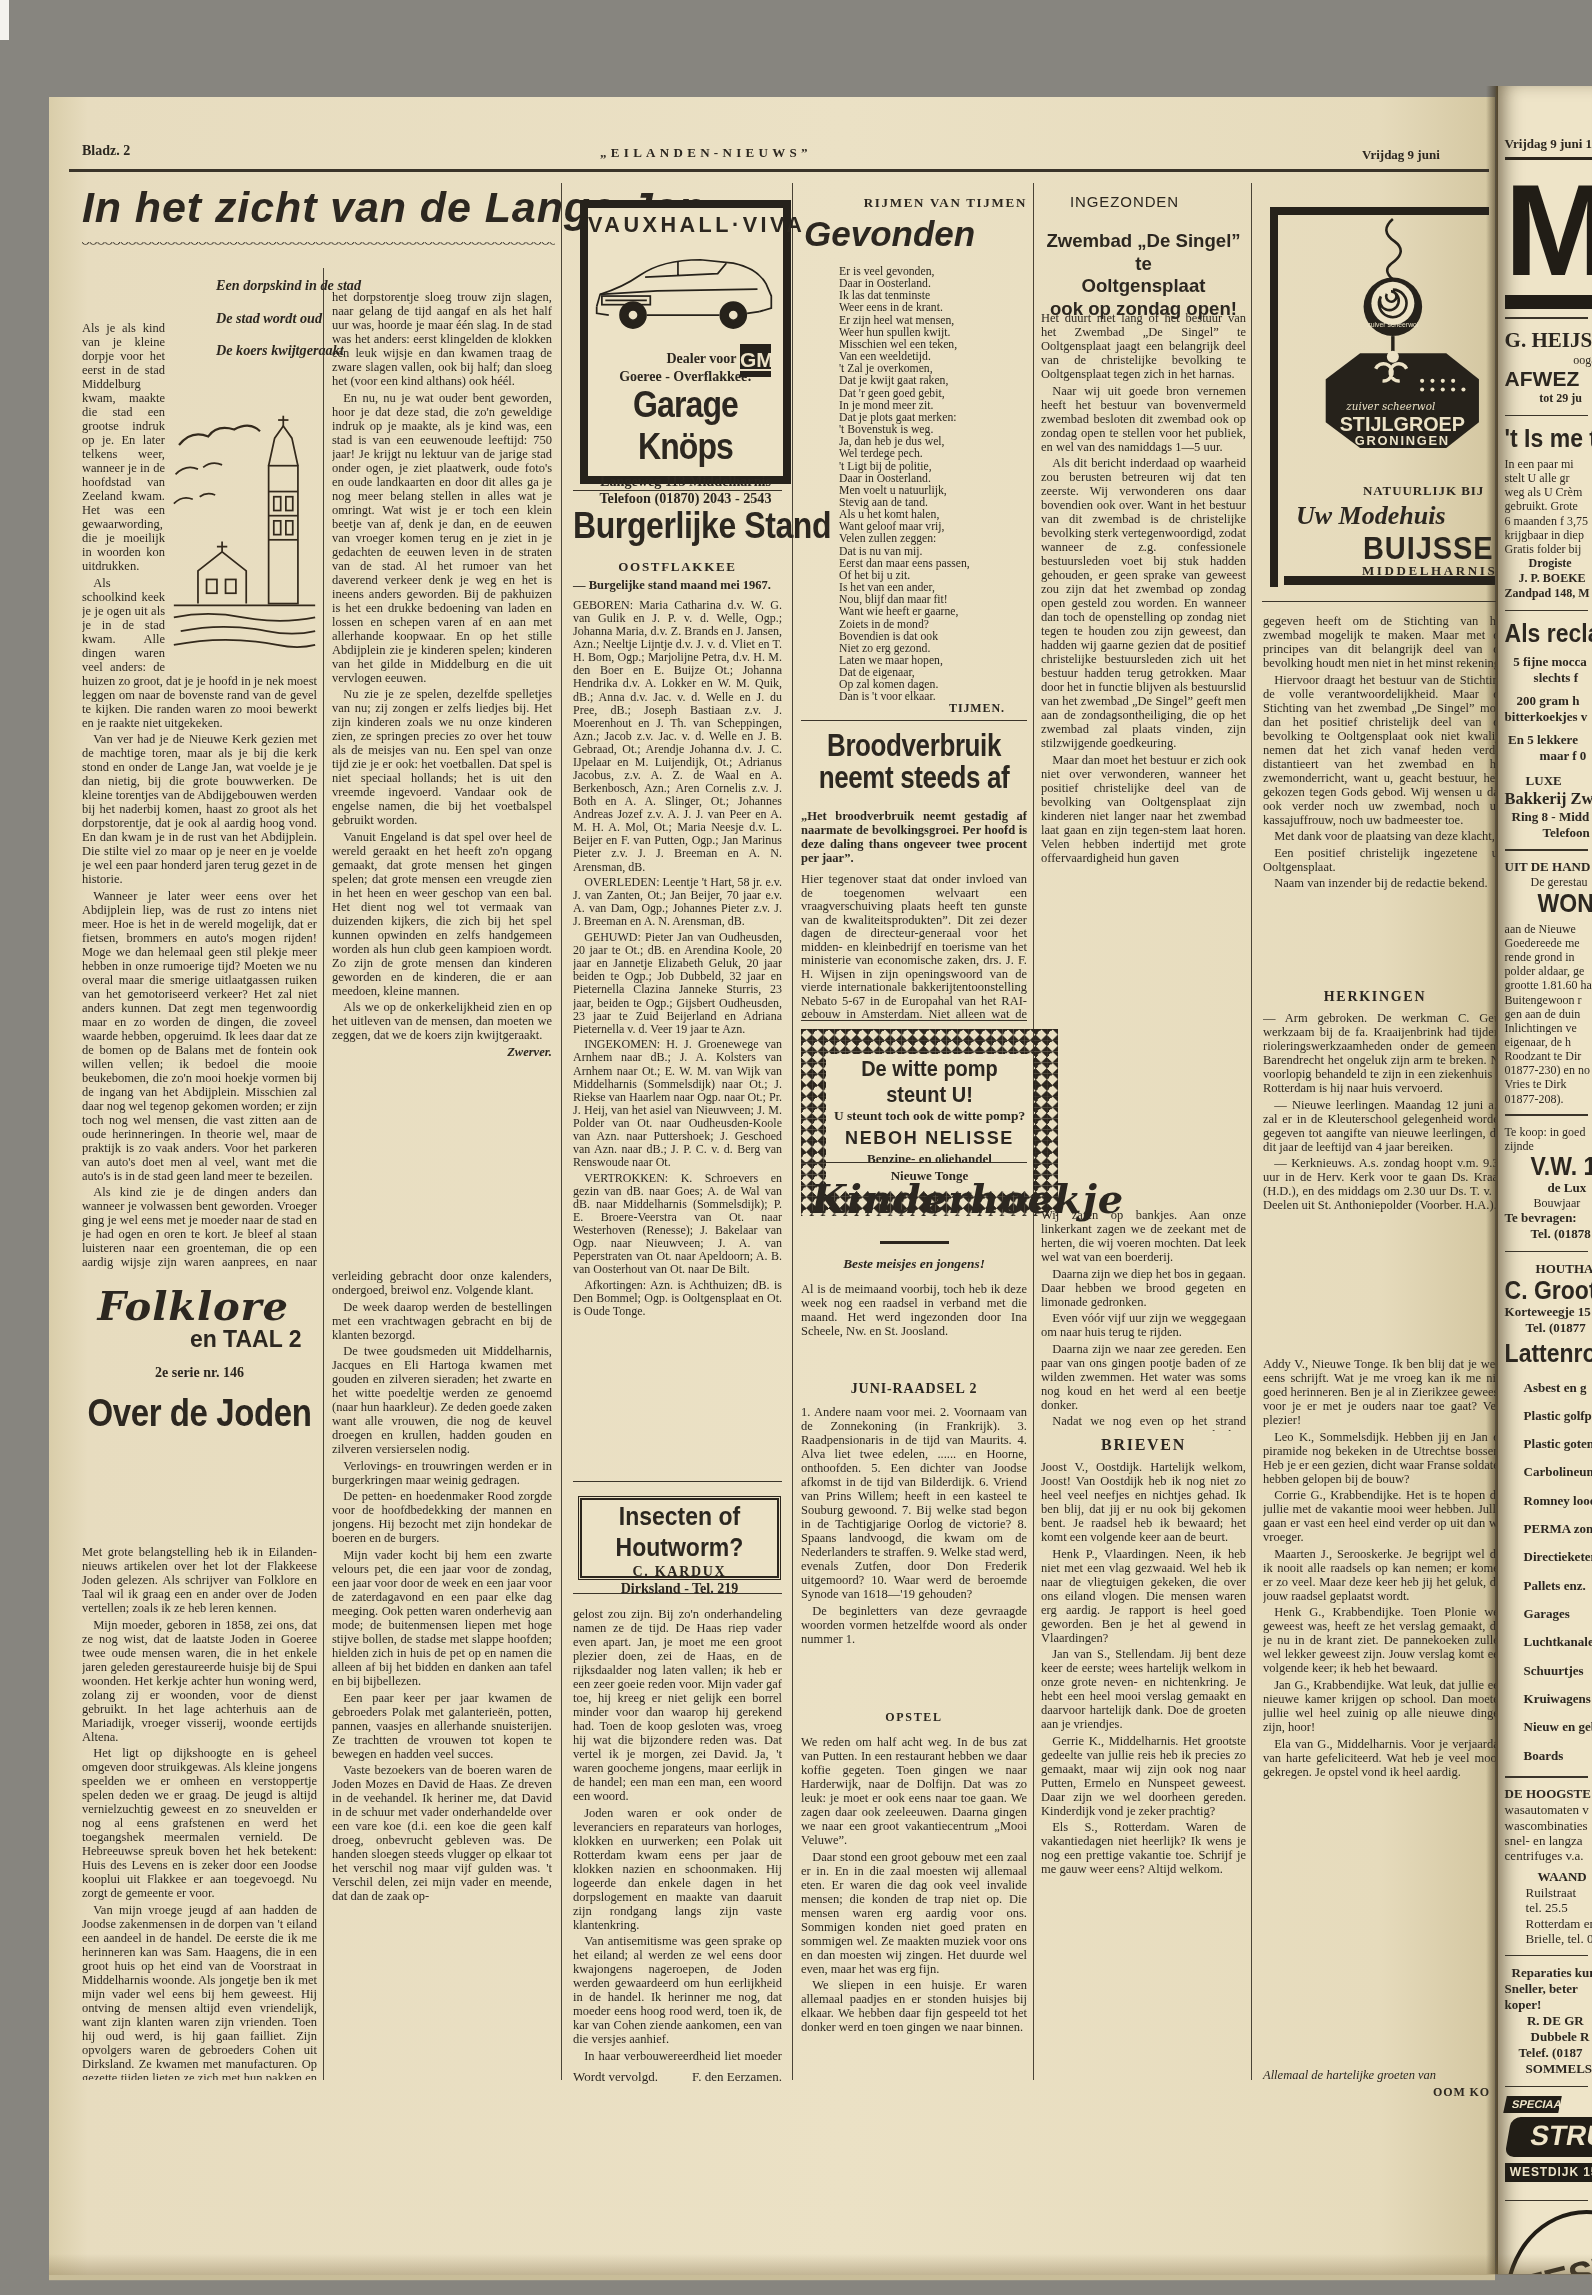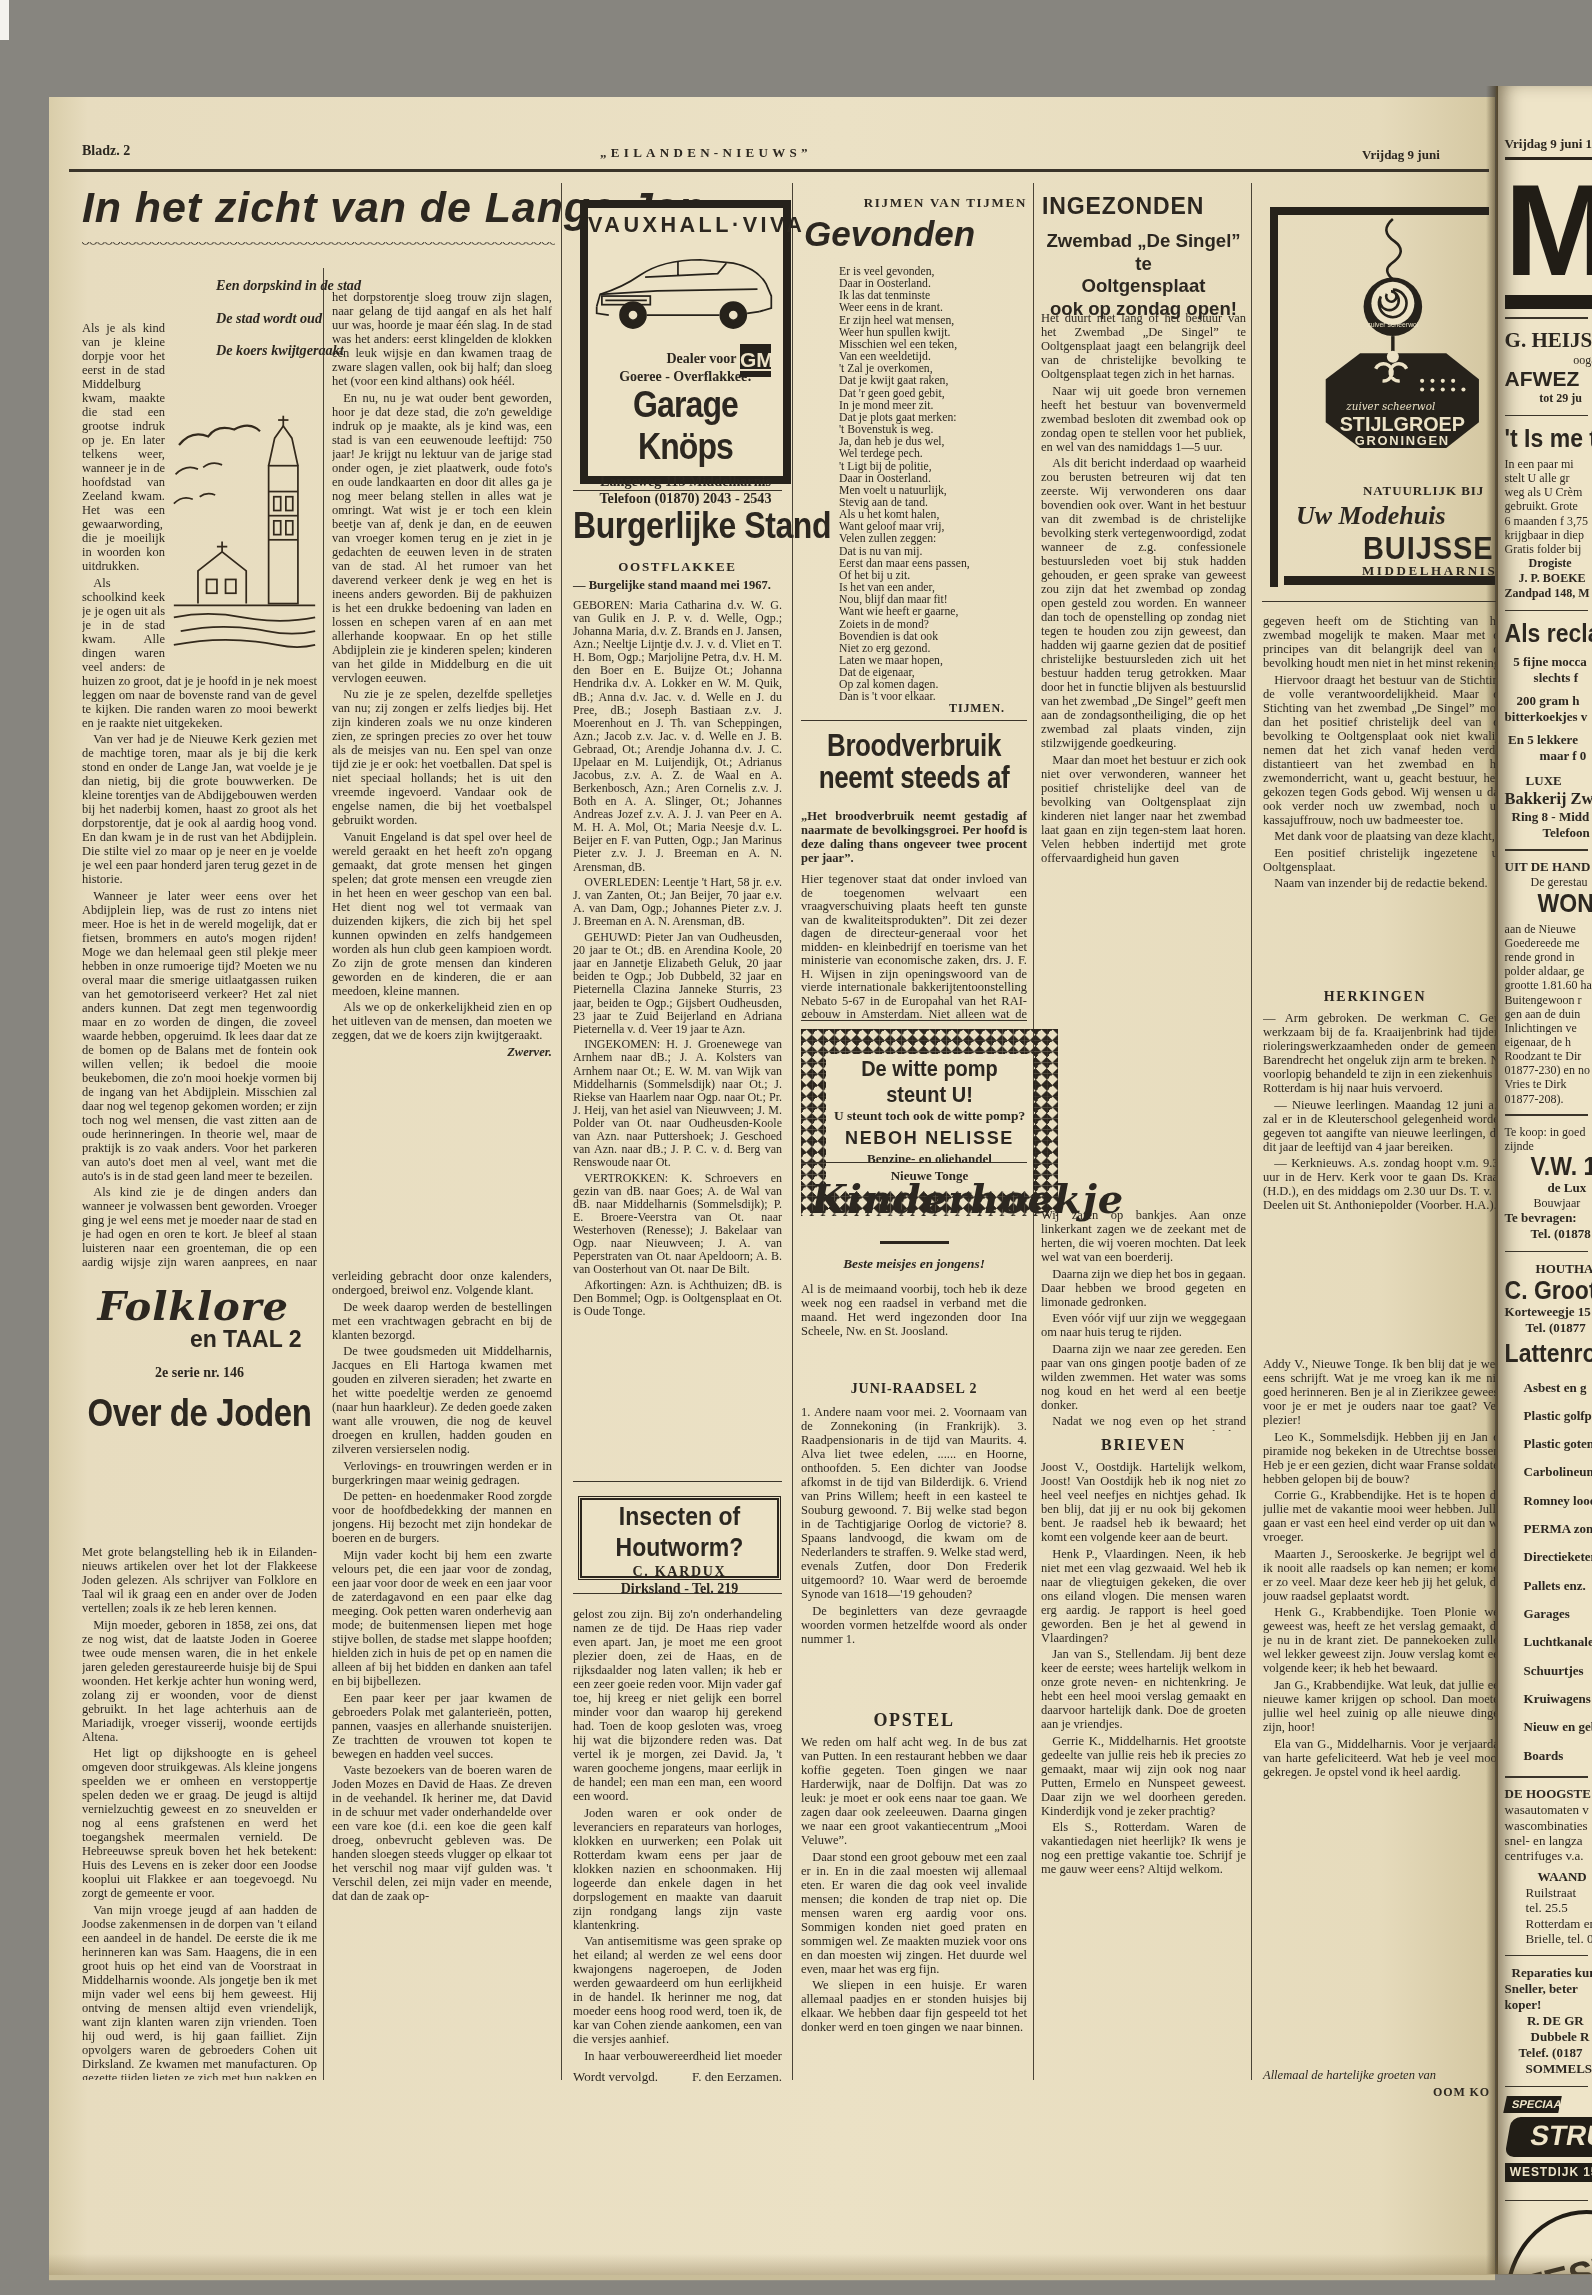--- a/index.html
+++ b/index.html
@@ -45,21 +45,21 @@
   .h-burg{font-size:32px;white-space:nowrap;}
   .h-brood{font-size:26px;line-height:1.02;text-align:center;}
   .h-joden{font-size:33px;white-space:nowrap;}
   .region{font-weight:bold;letter-spacing:1.7px;font-size:13px;text-align:center;}
   .lead-bold{font-weight:bold;}
   .center{text-align:center;}
   .right{text-align:right;}
 
   .script-h{font-style:italic;font-weight:bold;font-size:40px;letter-spacing:0.9px;
             font-family:"DejaVu Serif",serif;}
-  .h-ingez{font-family:"Liberation Sans",sans-serif;font-weight:700;font-size:23px;letter-spacing:0.9px;}
+  .h-ingez{font-family:"Liberation Sans",sans-serif;font-weight:400;font-size:15px;letter-spacing:0.9px;margin-left:28px;}
   .h-zwembad{font-weight:700;font-family:"Liberation Sans",sans-serif;font-size:18.6px;line-height:1.22;text-align:center;}
 
   
   .vx{border:8.6px solid #26221b;background:#ece2c6;}
   .vx-brand{font-family:"Liberation Sans",sans-serif;font-weight:700;font-size:21.6px;letter-spacing:3.5px;
             text-align:center;padding:3.5px 0 1.7px;}
   .vx-dealer{font-weight:bold;font-size:14px;text-align:center;line-height:1.25;}
   .vx-name{font-family:"Liberation Sans",sans-serif;font-weight:700;font-size:32px;text-align:center;
            letter-spacing:-0.9px;transform:scaleY(1.15);}
   .vx-line{font-weight:bold;font-size:14.2px;text-align:center;}
@@ -464,21 +464,21 @@
         <p class="">Al is de meimaand voorbij, toch heb ik deze week nog een raadsel in verband met die maand. Het werd ingezonden door Ina Scheele, Nw. en St. Joosland.</p>
       </div>
   </div>
   <div class="abs center" style="left:801px;top:1381px;width:226px;font-weight:bold;font-size:14px;letter-spacing:0.9px;">JUNI-RAADSEL 2</div>
   <div class="abs body" style="left:801px;top:1405px;width:226px;height:293px;">
     <div>
         <p class="">1. Andere naam voor mei. 2. Voornaam van de Zonnekoning (in Frankrijk). 3. Raadpensionaris in de tijd van Maurits. 4. Alva liet twee edelen, ...... en Hoorne, onthoofden. 5. Een dichter van Joodse afkomst in de tijd van Bilderdijk. 6. Vriend van Prins Willem; heeft in een kasteel te Souburg gewoond. 7. Bij welke stad begon in de Tachtigjarige Oorlog de victorie? 8. Spaans landvoogd, die kwam om de Nederlanders te straffen. 9. Welke stad werd, evenals Zutfen, door Don Frederik uitgemoord? 10. Waar werd de beroemde Synode van 1618—'19 gehouden?</p>
         <p class="">De beginletters van deze gevraagde woorden vormen hetzelfde woord als onder nummer 1.</p>
       </div>
   </div>
-  <div class="abs center" style="left:801px;top:1710px;width:226px;font-weight:bold;font-size:18px;letter-spacing:1.7px;">OPSTEL</div>
+  <div class="abs center" style="left:801px;top:1710px;width:226px;font-weight:bold;font-size:12px;letter-spacing:1.7px;">OPSTEL</div>
   <div class="abs body" style="left:801px;top:1735px;width:226px;height:345px;">
     <div>
         <p class="">We reden om half acht weg. In de bus zat van Putten. In een restaurant hebben we daar koffie gegeten. Toen gingen we naar Harderwijk, naar de Dolfijn. Dat was zo leuk: je moet er ook eens naar toe gaan. We zagen daar ook zeeleeuwen. Daarna gingen we naar een groot vakantiecentrum „Mooi Veluwe”.</p>
         <p class="">Daar stond een groot gebouw met een zaal er in. En in die zaal moesten wij allemaal eten. Er waren die dag ook veel invalide mensen; die konden de trap niet op. Die mensen waren erg aardig voor ons. Sommigen konden niet goed praten en sommigen wel. Ze maakten muziek voor ons en dan moesten wij zingen. Het duurde wel even, maar het was erg fijn.</p>
         <p class="">We sliepen in een huisje. Er waren allemaal paadjes en er stonden huisjes bij elkaar. We hebben daar fijn gespeeld tot het donker werd en toen gingen we naar binnen.</p>
       </div>
   </div>
 
   <div class="abs h-ingez" style="left:1042px;top:193px;">INGEZONDEN</div>
   <div class="abs h-zwembad" style="left:1041px;top:230px;width:205px;">

